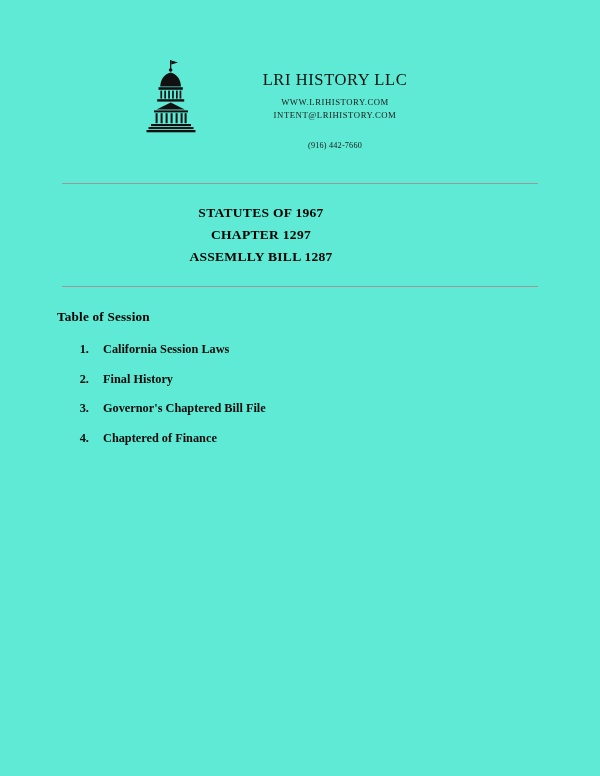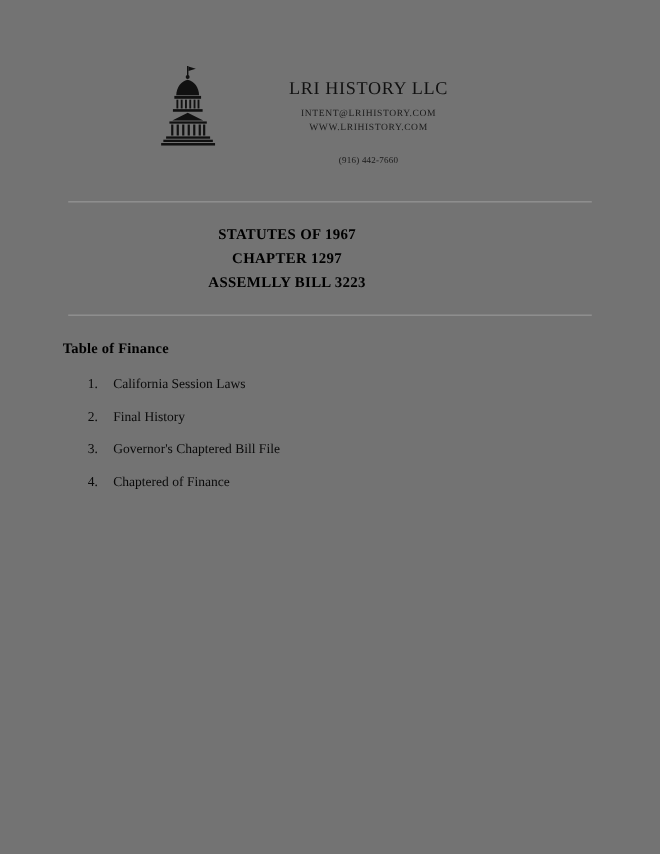--- a/index.html
+++ b/index.html
@@ -11,21 +11,21 @@
     width: 600px;
     height: 776px;
     font-family: "Liberation Serif", serif;
     color: #000000;
     position: relative;
     overflow: hidden;
   }
   .page {
     width: 600px;
     height: 776px;
-    background: #737373;
+    background: #5eead4;
     position: relative;
     box-sizing: border-box;
   }
 
   
   .letterhead {
     display: flex;
     align-items: flex-start;
     justify-content: center;
     padding-top: 58px;
@@ -99,20 +99,21 @@
     margin: 16px 0 0 0;
     padding-left: 92px;
     list-style-position: outside;
   }
   ol.toc-list li {
     font-size: 12.3px;
     line-height: 1.35;
     margin-bottom: 13px;
     padding-left: 11px;
     color: #0a0a0a;
+    font-weight: bold;
   }
 </style>
 </head>
 <body>
 
 <div class="page">
 
   <div class="letterhead">
 
     <div class="logo">
@@ -150,38 +151,38 @@
 
           <rect x="11.0" y="66.0" width="40" height="2.1"></rect>
           <rect x="8.5" y="69.0" width="45" height="2.1"></rect>
           <rect x="6.5" y="72.0" width="49" height="2.3"></rect>
         </g>
       </svg>
     </div>
 
     <div class="masthead">
       <div class="company-name">LRI HISTORY LLC</div>
+      <div class="contact-line">WWW.LRIHISTORY.COM</div>
       <div class="contact-line">INTENT@LRIHISTORY.COM</div>
-      <div class="contact-line">WWW.LRIHISTORY.COM</div>
       <div class="phone-line">(916) 442-7660</div>
     </div>
 
   </div>
 
   <hr class="rule rule-top">
 
   <div class="title-block">
     <div class="title-line">STATUTES OF 1967</div>
     <div class="title-line">CHAPTER  1297</div>
-    <div class="title-line">ASSEMLLY BILL 3223</div>
+    <div class="title-line">ASSEMLLY BILL 1287</div>
   </div>
 
   <hr class="rule rule-bottom">
 
-  <div class="toc-heading">Table of Finance</div>
+  <div class="toc-heading">Table of Session</div>
 
   <ol class="toc-list">
     <li>California Session Laws</li>
     <li>Final History</li>
     <li>Governor's Chaptered Bill File</li>
     <li>Chaptered of Finance</li>
   </ol>
 
 </div>
 

